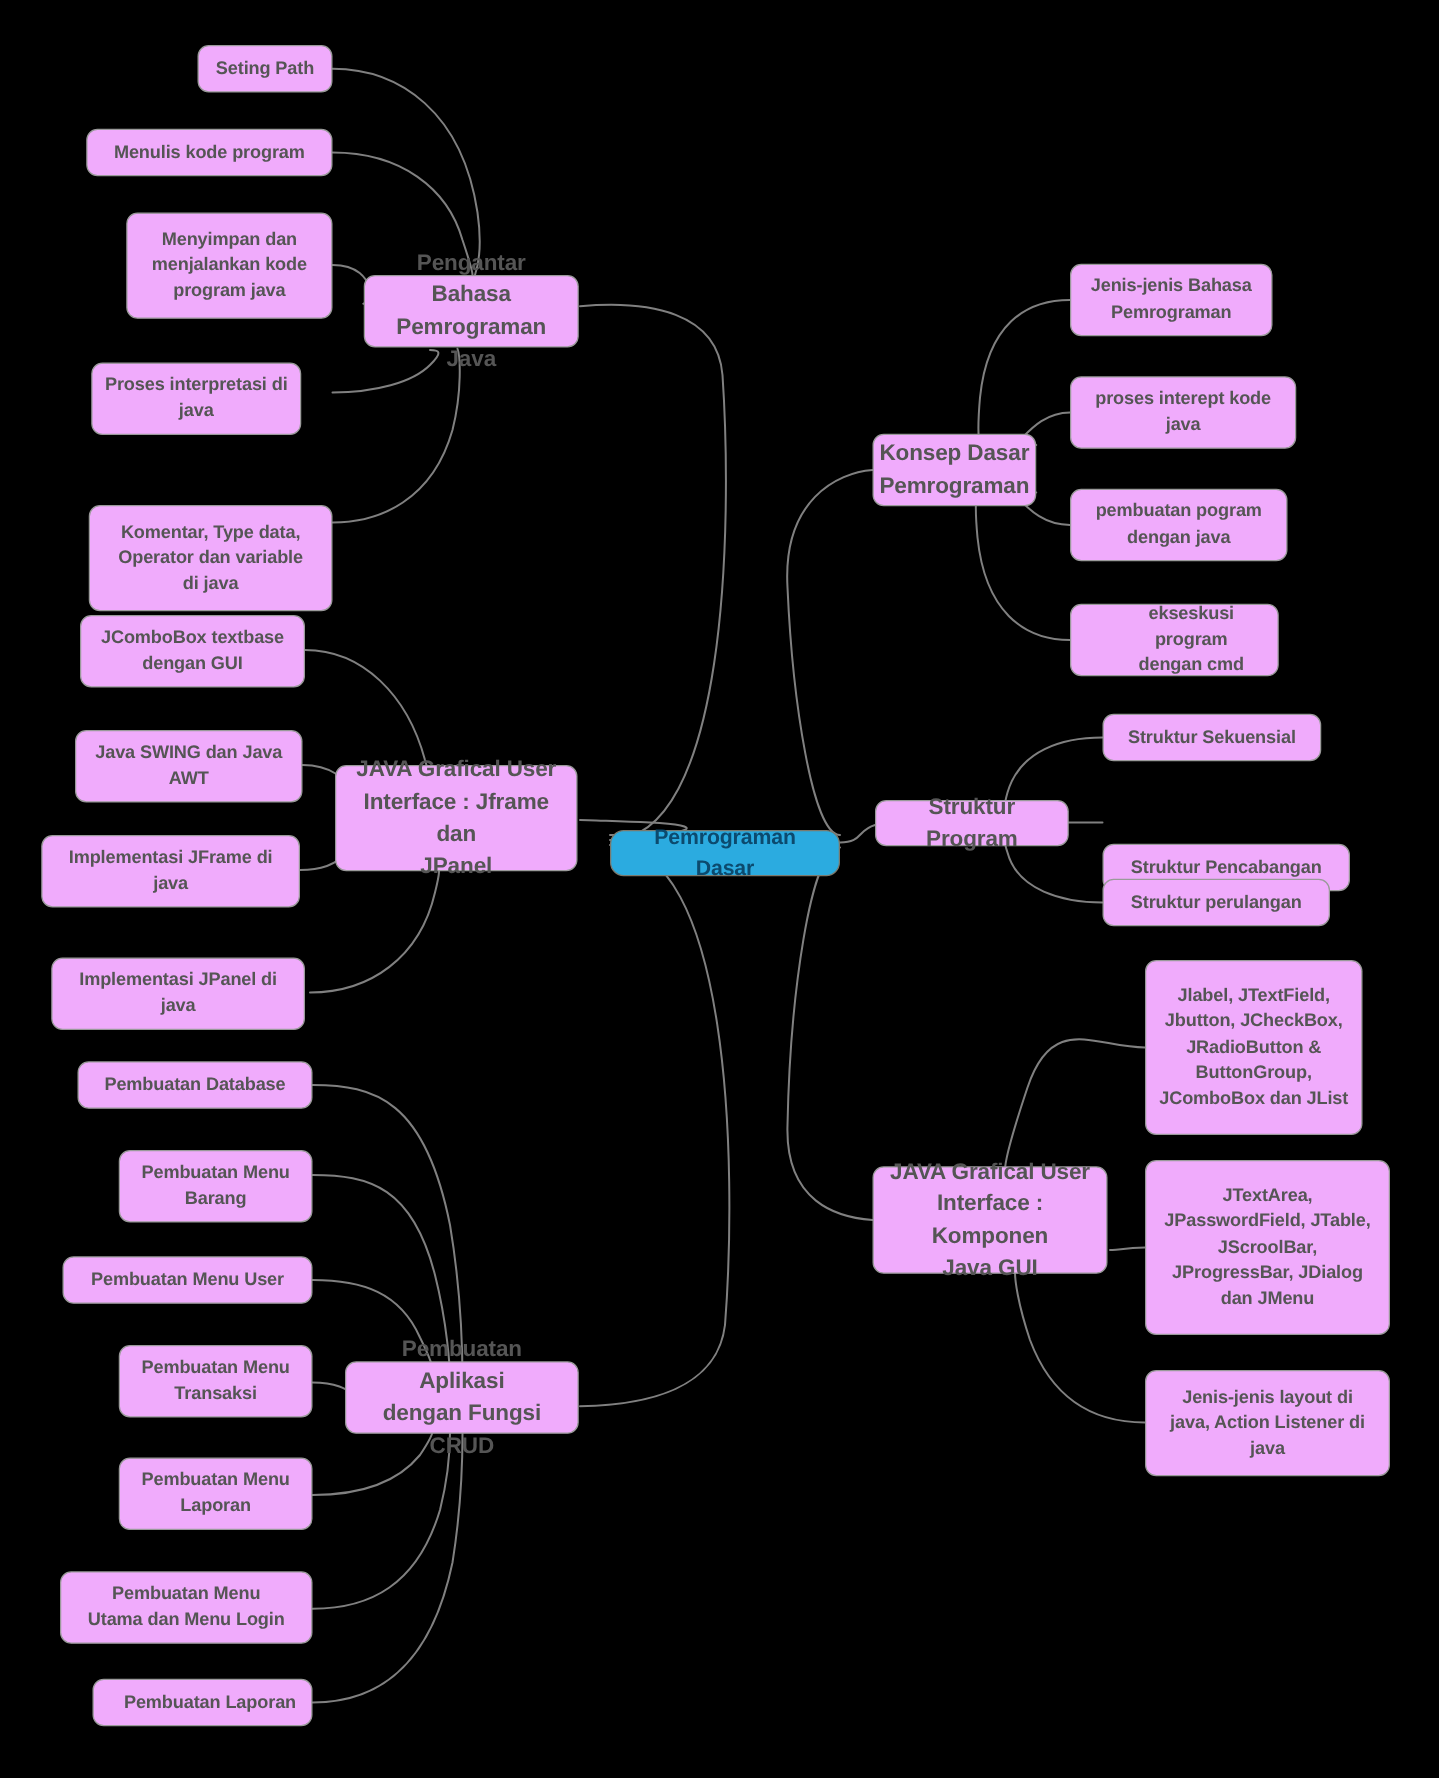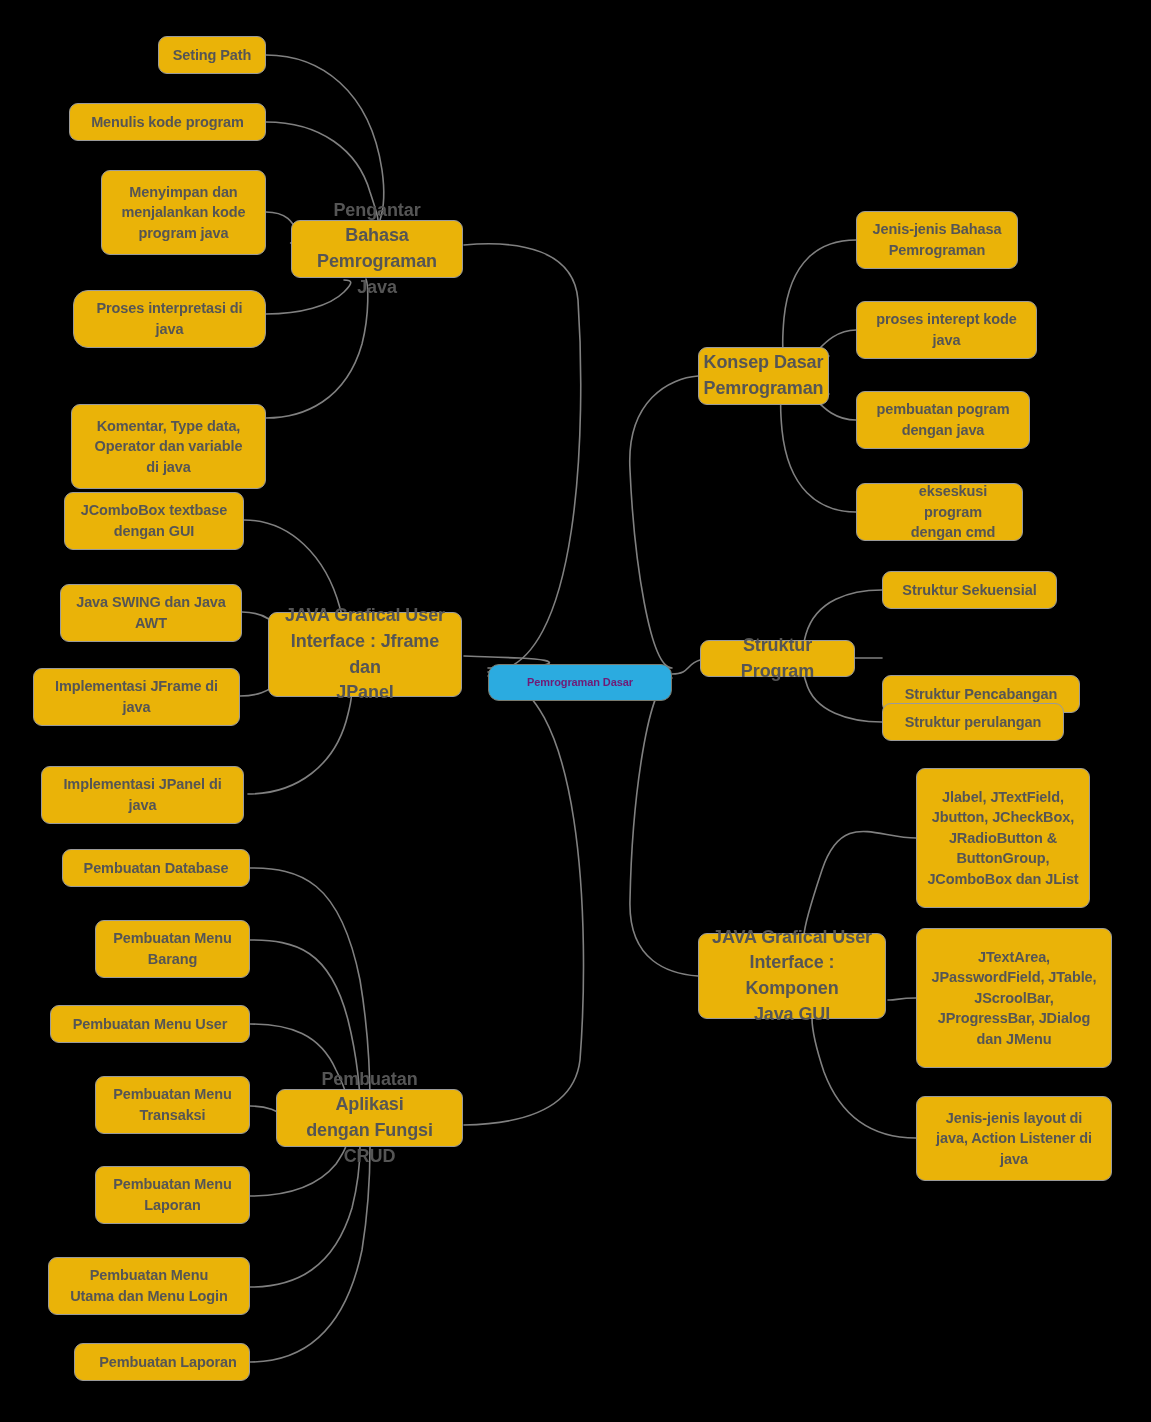--- a/index.html
+++ b/index.html
@@ -22,37 +22,37 @@
     width: 1151px;
     height: 1422px;
     pointer-events: none;
   }
   .node {
     position: absolute;
     display: flex;
     align-items: center;
     justify-content: center;
     text-align: center;
-    background: #eab308;
+    background: #f0abfc;
     border: 1.5px solid #9a9a9a;
     border-radius: 9px;
     color: #555555;
     font-weight: bold;
     font-size: 14.5px;
     line-height: 1.42;
     padding: 4px 9px;
     white-space: pre-line;
     letter-spacing: -0.1px;
   }
   .node.root {
     background: #2babe0;
     border: 1.5px solid #7a7a6e;
     border-radius: 11px;
-    color: #701a75;
-    font-size: 11px;
+    color: #0c4a6e;
+    font-size: 17px;
   }
   .node.trunk { font-size: 18px; }
   .node.leaf  { font-size: 14.5px; }
 </style>
 </head>
 <body>
 
 <div id="canvas">
 
   <svg id="edges" viewBox="0 0 1151 1422">
@@ -103,21 +103,21 @@
   <div class="node root" style="left:488px; top:664px; width:184px; height:37px;">Pemrograman Dasar</div>
 
   <div class="node trunk" style="left:291px; top:220px; width:172px; height:58px;">Pengantar Bahasa
 Pemrograman Java</div>
 
   <div class="node leaf" style="left:158px; top:36px; width:108px; height:38px;">Seting Path</div>
   <div class="node leaf" style="left:69px; top:103px; width:197px; height:38px;">Menulis kode program</div>
   <div class="node leaf" style="left:101px; top:170px; width:165px; height:85px;">Menyimpan dan
 menjalankan kode
 program java</div>
-  <div class="node leaf" style="left:73px; top:290px; width:193px; height:58px;border-radius:15px;">Proses interpretasi di
+  <div class="node leaf" style="left:73px; top:290px; width:168px; height:58px;">Proses interpretasi di
 java</div>
   <div class="node leaf" style="left:71px; top:376px; width:195px; height:85px;margin-top:28px;">Komentar, Type data,
 Operator dan variable
 di java</div>
 
   <div class="node trunk" style="left:268px; top:612px; width:194px; height:85px;">JAVA Grafical User
 Interface : Jframe dan
 JPanel</div>
 
   <div class="node leaf" style="left:64px; top:492px; width:180px; height:58px;">JComboBox textbase

